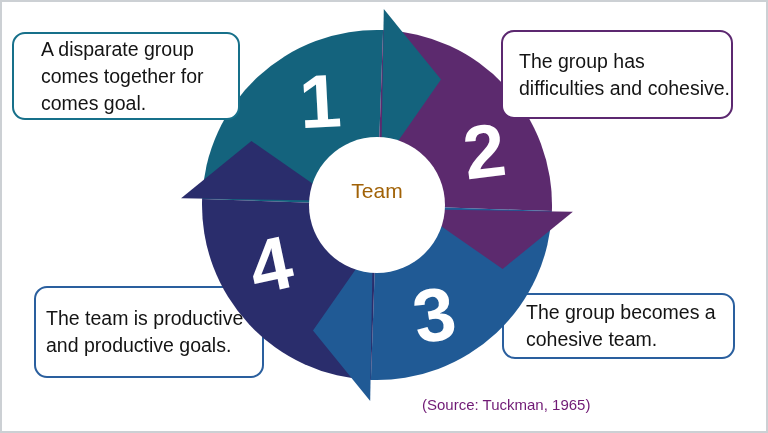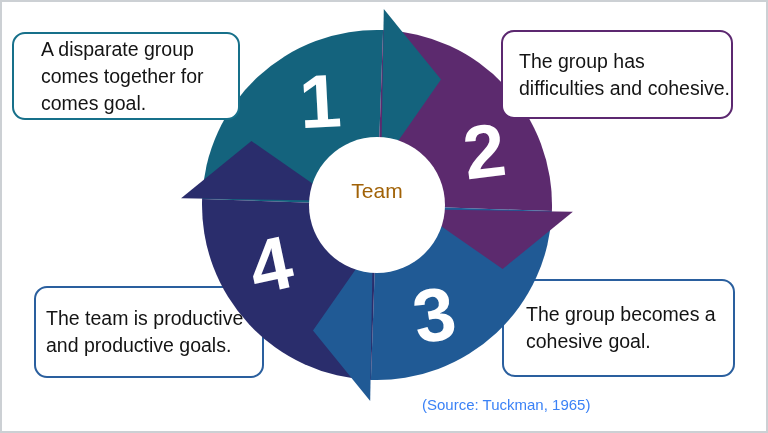--- a/index.html
+++ b/index.html
@@ -21,56 +21,56 @@
     display:flex;
     flex-direction:column;
     justify-content:center;
     font-size:19.5px;
     line-height:27px;
     color:#141414;
   }
   .callout .line{white-space:nowrap;}
   .b1{left:10px;top:30px;width:228px;height:88px;padding-left:27px;z-index:10;}
   .b2{left:499px;top:28px;width:232px;height:89px;padding-left:16px;z-index:10;}
-  .b3{left:500px;top:277px;width:233px;height:98px;padding-left:22px;z-index:1;}
+  .b3{left:500px;top:291px;width:233px;height:66px;padding-left:22px;z-index:1;}
   .b4{left:10px;top:284px;width:230px;height:92px;padding-left:10px;z-index:1;margin-left:22px;}
   #cycle{
     position:absolute;left:0;top:0;width:768px;height:433px;
     z-index:5;pointer-events:none;
   }
   #center-title{
     position:absolute;left:295px;top:175px;width:160px;
     z-index:6;text-align:center;
     font-size:21px;line-height:28px;color:#a16207;
     pointer-events:none;
   }
   #source-note{
     position:absolute;left:420px;top:394px;
-    font-size:15px;color:#3b82f6;z-index:6;text-align:center;
+    font-size:15px;color:#701a75;z-index:6;text-align:center;
   }
 </style>
 </head>
 <body>
 
 <div id="slide">
 
   <div class="callout b1" style="border-color: rgb(23, 112, 138);">
     <div class="line">A disparate group</div>
     <div class="line">comes together for</div>
     <div class="line">comes goal.</div>
   </div>
 
   <div class="callout b2" style="border-color: rgb(92, 40, 112);">
     <div class="line">The group has</div>
     <div class="line">difficulties and cohesive.</div>
   </div>
 
   <div class="callout b3" style="border-color: rgb(42, 95, 158);">
     <div class="line">The group becomes a</div>
-    <div class="line">cohesive goal.</div>
+    <div class="line">cohesive team.</div>
   </div>
 
   <div class="callout b4" style="border-color: rgb(42, 95, 158);">
     <div class="line">The team is productive</div>
     <div class="line">and productive goals.</div>
   </div>
 
   <svg id="cycle" viewBox="0 0 768 433" xmlns="http://www.w3.org/2000/svg">
       <path fill="#14637D" d="M375,203 L200.1,196.9 A175,175 0 0 1 381.1,28.1 Z"></path>
       <path fill="#5C2A6E" d="M375,203 L381.1,28.1 A175,175 0 0 1 549.9,209.1 Z"></path>

